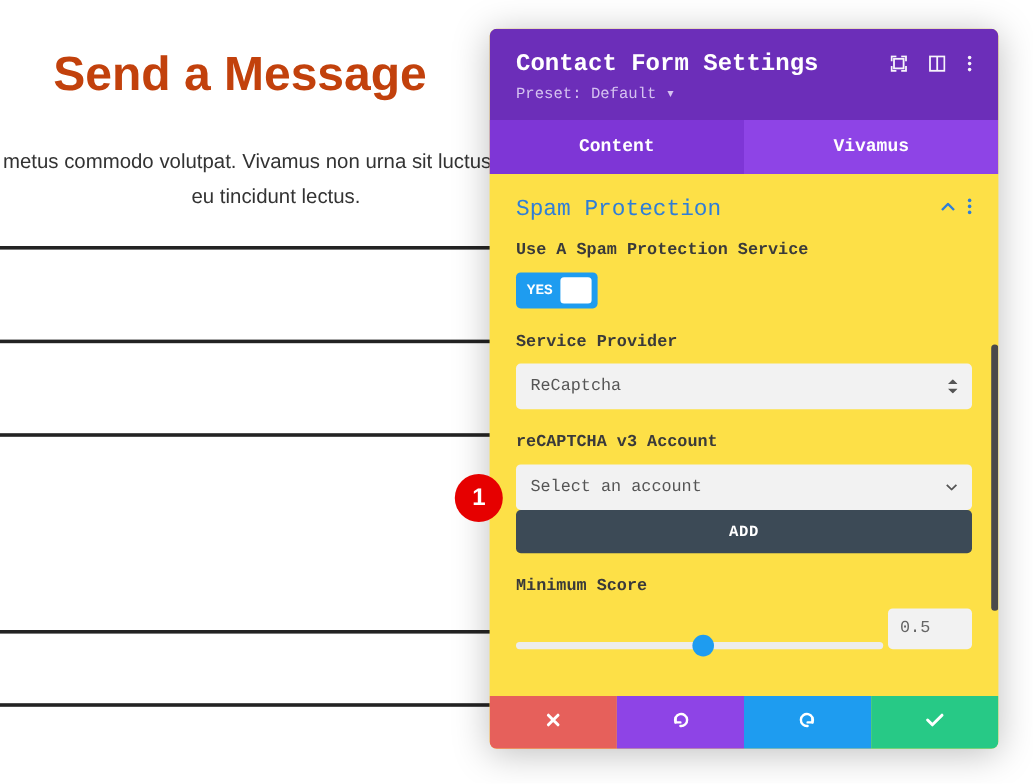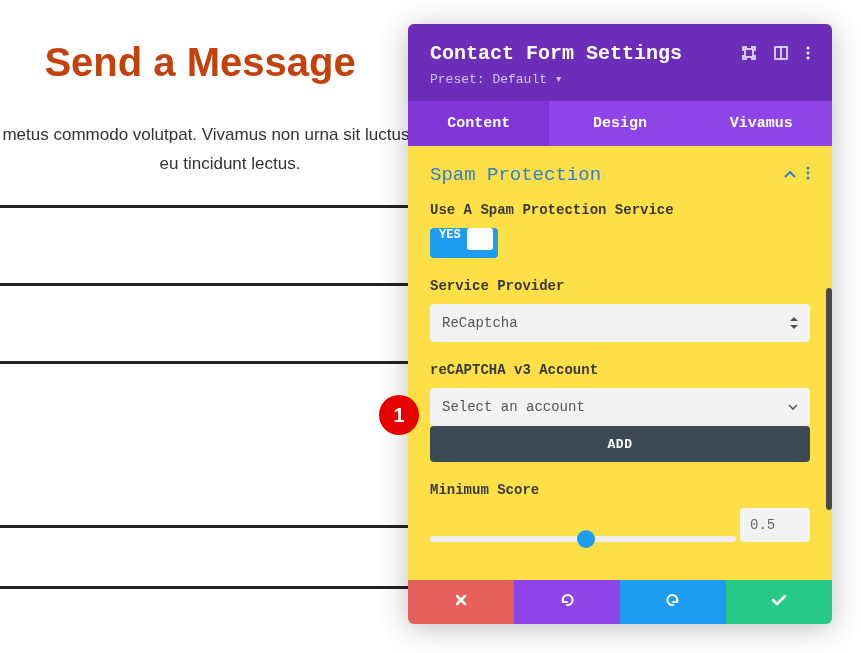--- a/index.html
+++ b/index.html
@@ -157,21 +157,21 @@
       color: #3a3a3a;
       font-weight: 600;
       margin-bottom: 10px;
     }
     .toggle {
       width: 68px;
       height: 30px;
       background: #1e9cf0;
       border-radius: 4px;
       display: flex;
-      align-items: flex-start;
+      align-items: center;
       padding: 0 5px;
       cursor: pointer;
       justify-content: space-between;
     }
     .toggle-text {
       color: #fff;
       font-weight: 700;
       font-size: 12px;
       padding-left: 4px;
     }
@@ -348,21 +348,20 @@
               <circle cx="2" cy="2" r="1.5"></circle>
               <circle cx="2" cy="7" r="1.5"></circle>
               <circle cx="2" cy="12" r="1.5"></circle>
             </svg>
         </span>
       </div>
     </div>
   </div>
   <div class="tabs">
     <div class="tab active">Content</div>
-    <div class="tab">Design</div>
     <div class="tab">Vivamus</div>
   </div>
   <div class="panel-body">
     <div class="section-head">
       <div class="section-title">Spam Protection</div>
       <div class="section-ctrls">
         <span class="chev-up">
           <svg width="12" height="8" viewBox="0 0 12 8" fill="none" stroke="#2f7ed8" stroke-width="2">
               <path d="M1 6 L6 1 L11 6"></path>
             </svg>

